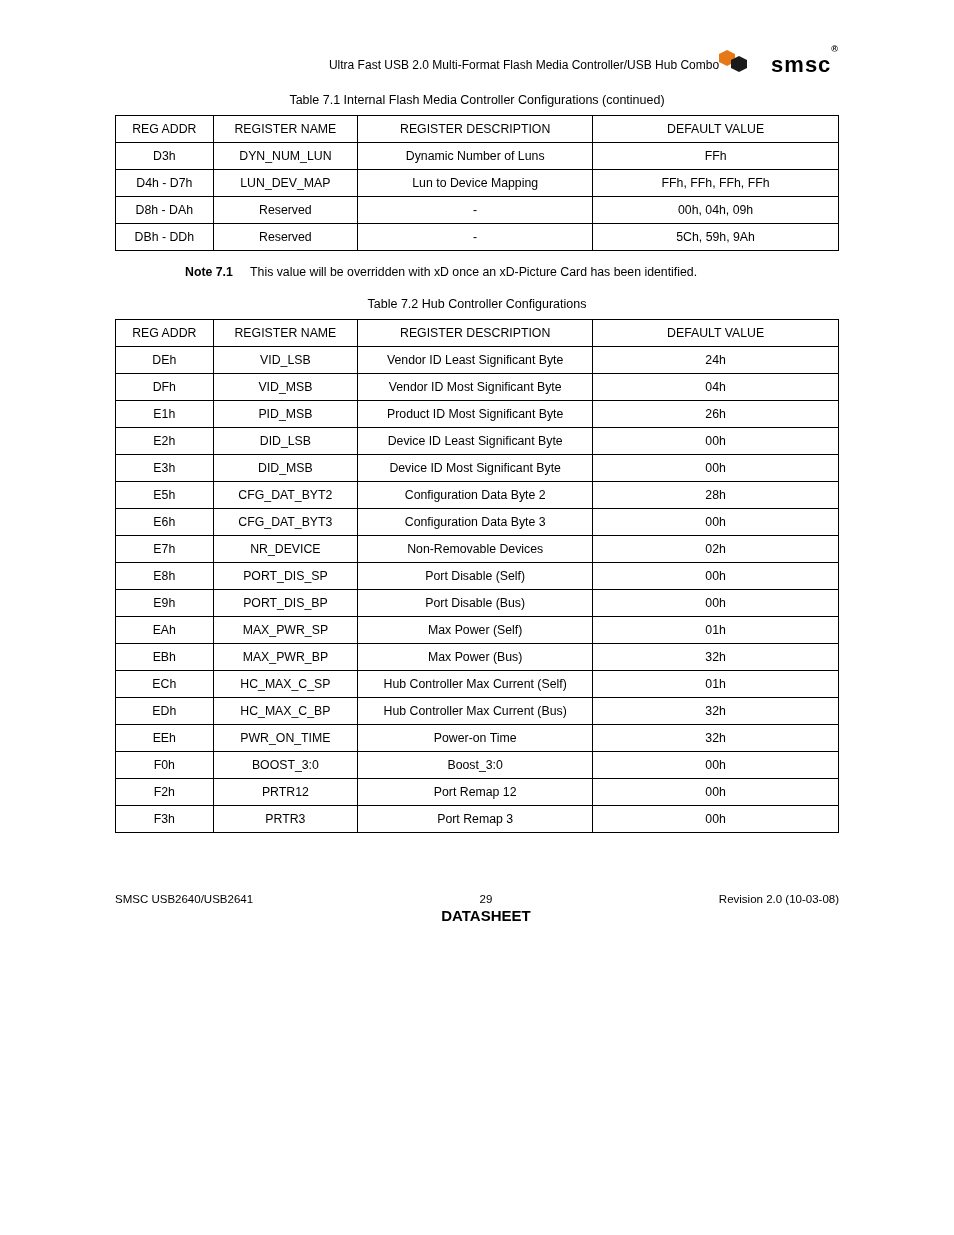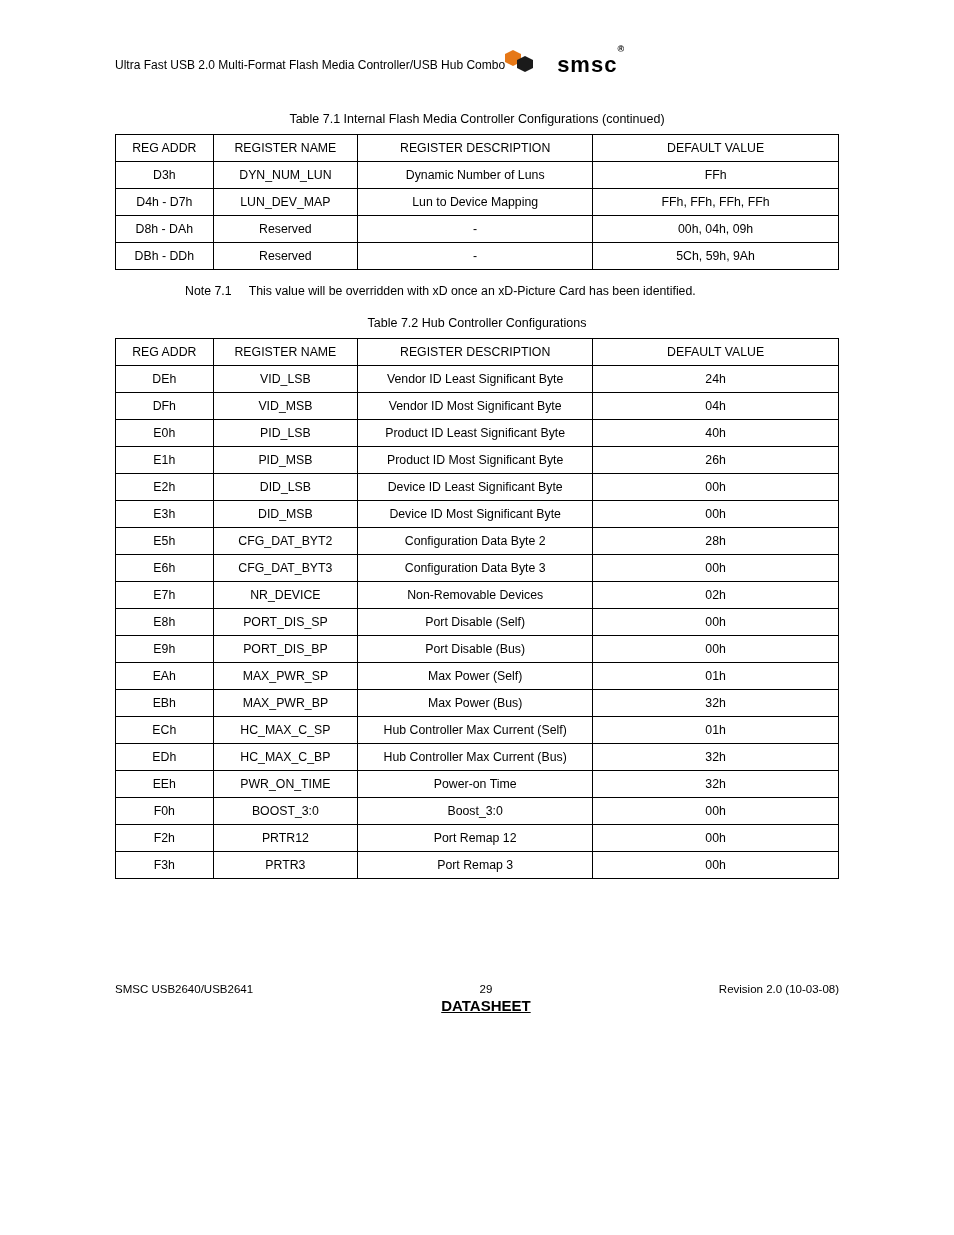--- a/index.html
+++ b/index.html
@@ -11,23 +11,23 @@
     background: #fff;
     width: 954px;
   }
   .page {
     padding: 50px 115px 30px 115px;
     box-sizing: border-box;
     width: 954px;
   }
   .hdr {
     display: flex;
-    justify-content: flex-start;
+    justify-content: flex-end;
     align-items: center;
-    margin-bottom: 33px;
+    margin-bottom: 14px;
   }
   .hdr-title {
     font-size: 12px;
   }
   .logo {
     display: flex;
     align-items: center;
     gap: 18px;
   }
   .logo-text {
@@ -66,34 +66,33 @@
   col.c1 { width: 13.5%; }
   col.c2 { width: 20%; }
   col.c3 { width: 32.5%; }
   col.c4 { width: 34%; }
   .note {
     margin: 14px 0 18px 0;
     text-align: left;
     padding-left: 70px;
     font-size: 12.3px;
   }
-  .note-label { font-weight: normal; margin-right: 14px; }
+  .note-label { font-weight: bold; margin-right: 14px; }
   .footer {
-    margin-top: 104px;
+    margin-top: 60px;
     display: flex;
     justify-content: flex-end;
     font-size: 11.5px;
   }
   .footer-center { text-align: center; flex: 1; }
   .datasheet {
     text-align: center;
     font-weight: bold;
     font-size: 15px;
     margin-top: 2px;
-    text-decoration: underline;
   }
 </style>
 </head>
 <body>
 
 <div class="page">
 
   <div class="hdr">
     <div class="hdr-title">Ultra Fast USB 2.0 Multi-Format Flash Media Controller/USB Hub Combo</div>
     <div class="logo">
@@ -182,26 +181,20 @@
           <td>Vendor ID Least Significant Byte</td>
           <td>24h</td>
         </tr>
         <tr>
           <td>DFh</td>
           <td>VID_MSB</td>
           <td>Vendor ID Most Significant Byte</td>
           <td>04h</td>
         </tr>
         <tr>
-          <td>E0h</td>
-          <td>PID_LSB</td>
-          <td>Product ID Least Significant Byte</td>
-          <td>40h</td>
-        </tr>
-        <tr>
           <td>E1h</td>
           <td>PID_MSB</td>
           <td>Product ID Most Significant Byte</td>
           <td>26h</td>
         </tr>
         <tr>
           <td>E2h</td>
           <td>DID_LSB</td>
           <td>Device ID Least Significant Byte</td>
           <td>00h</td>

